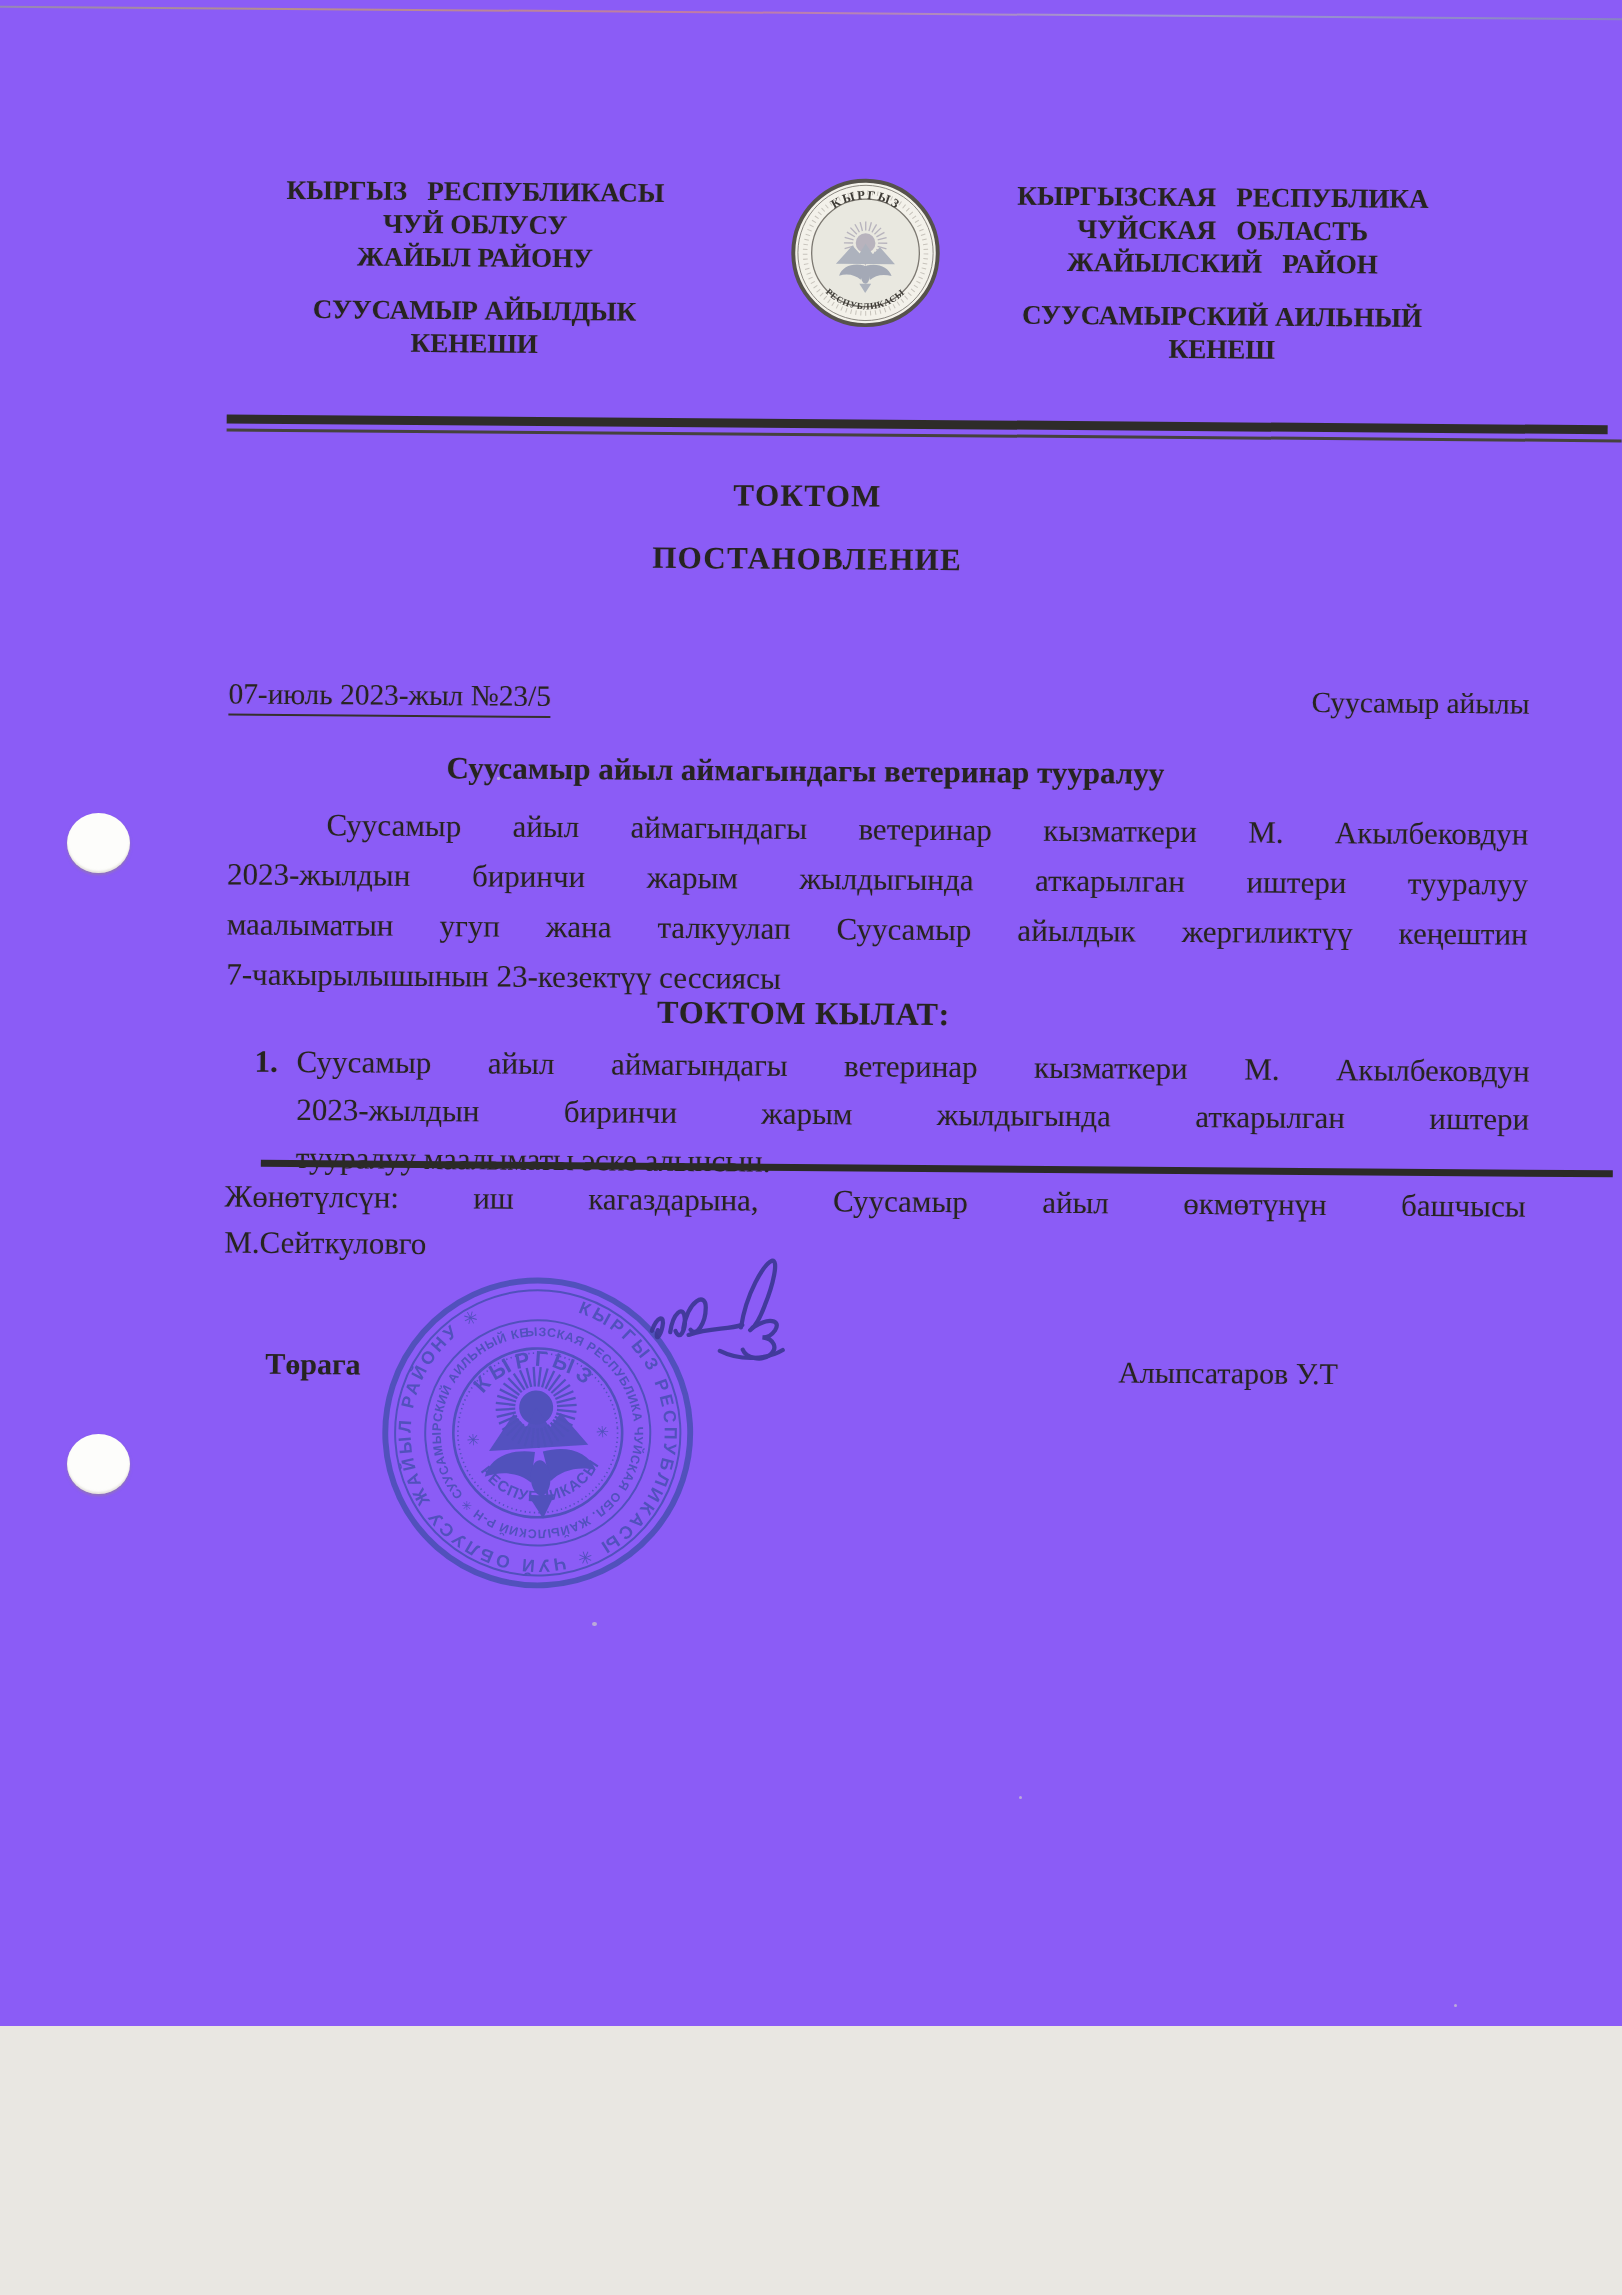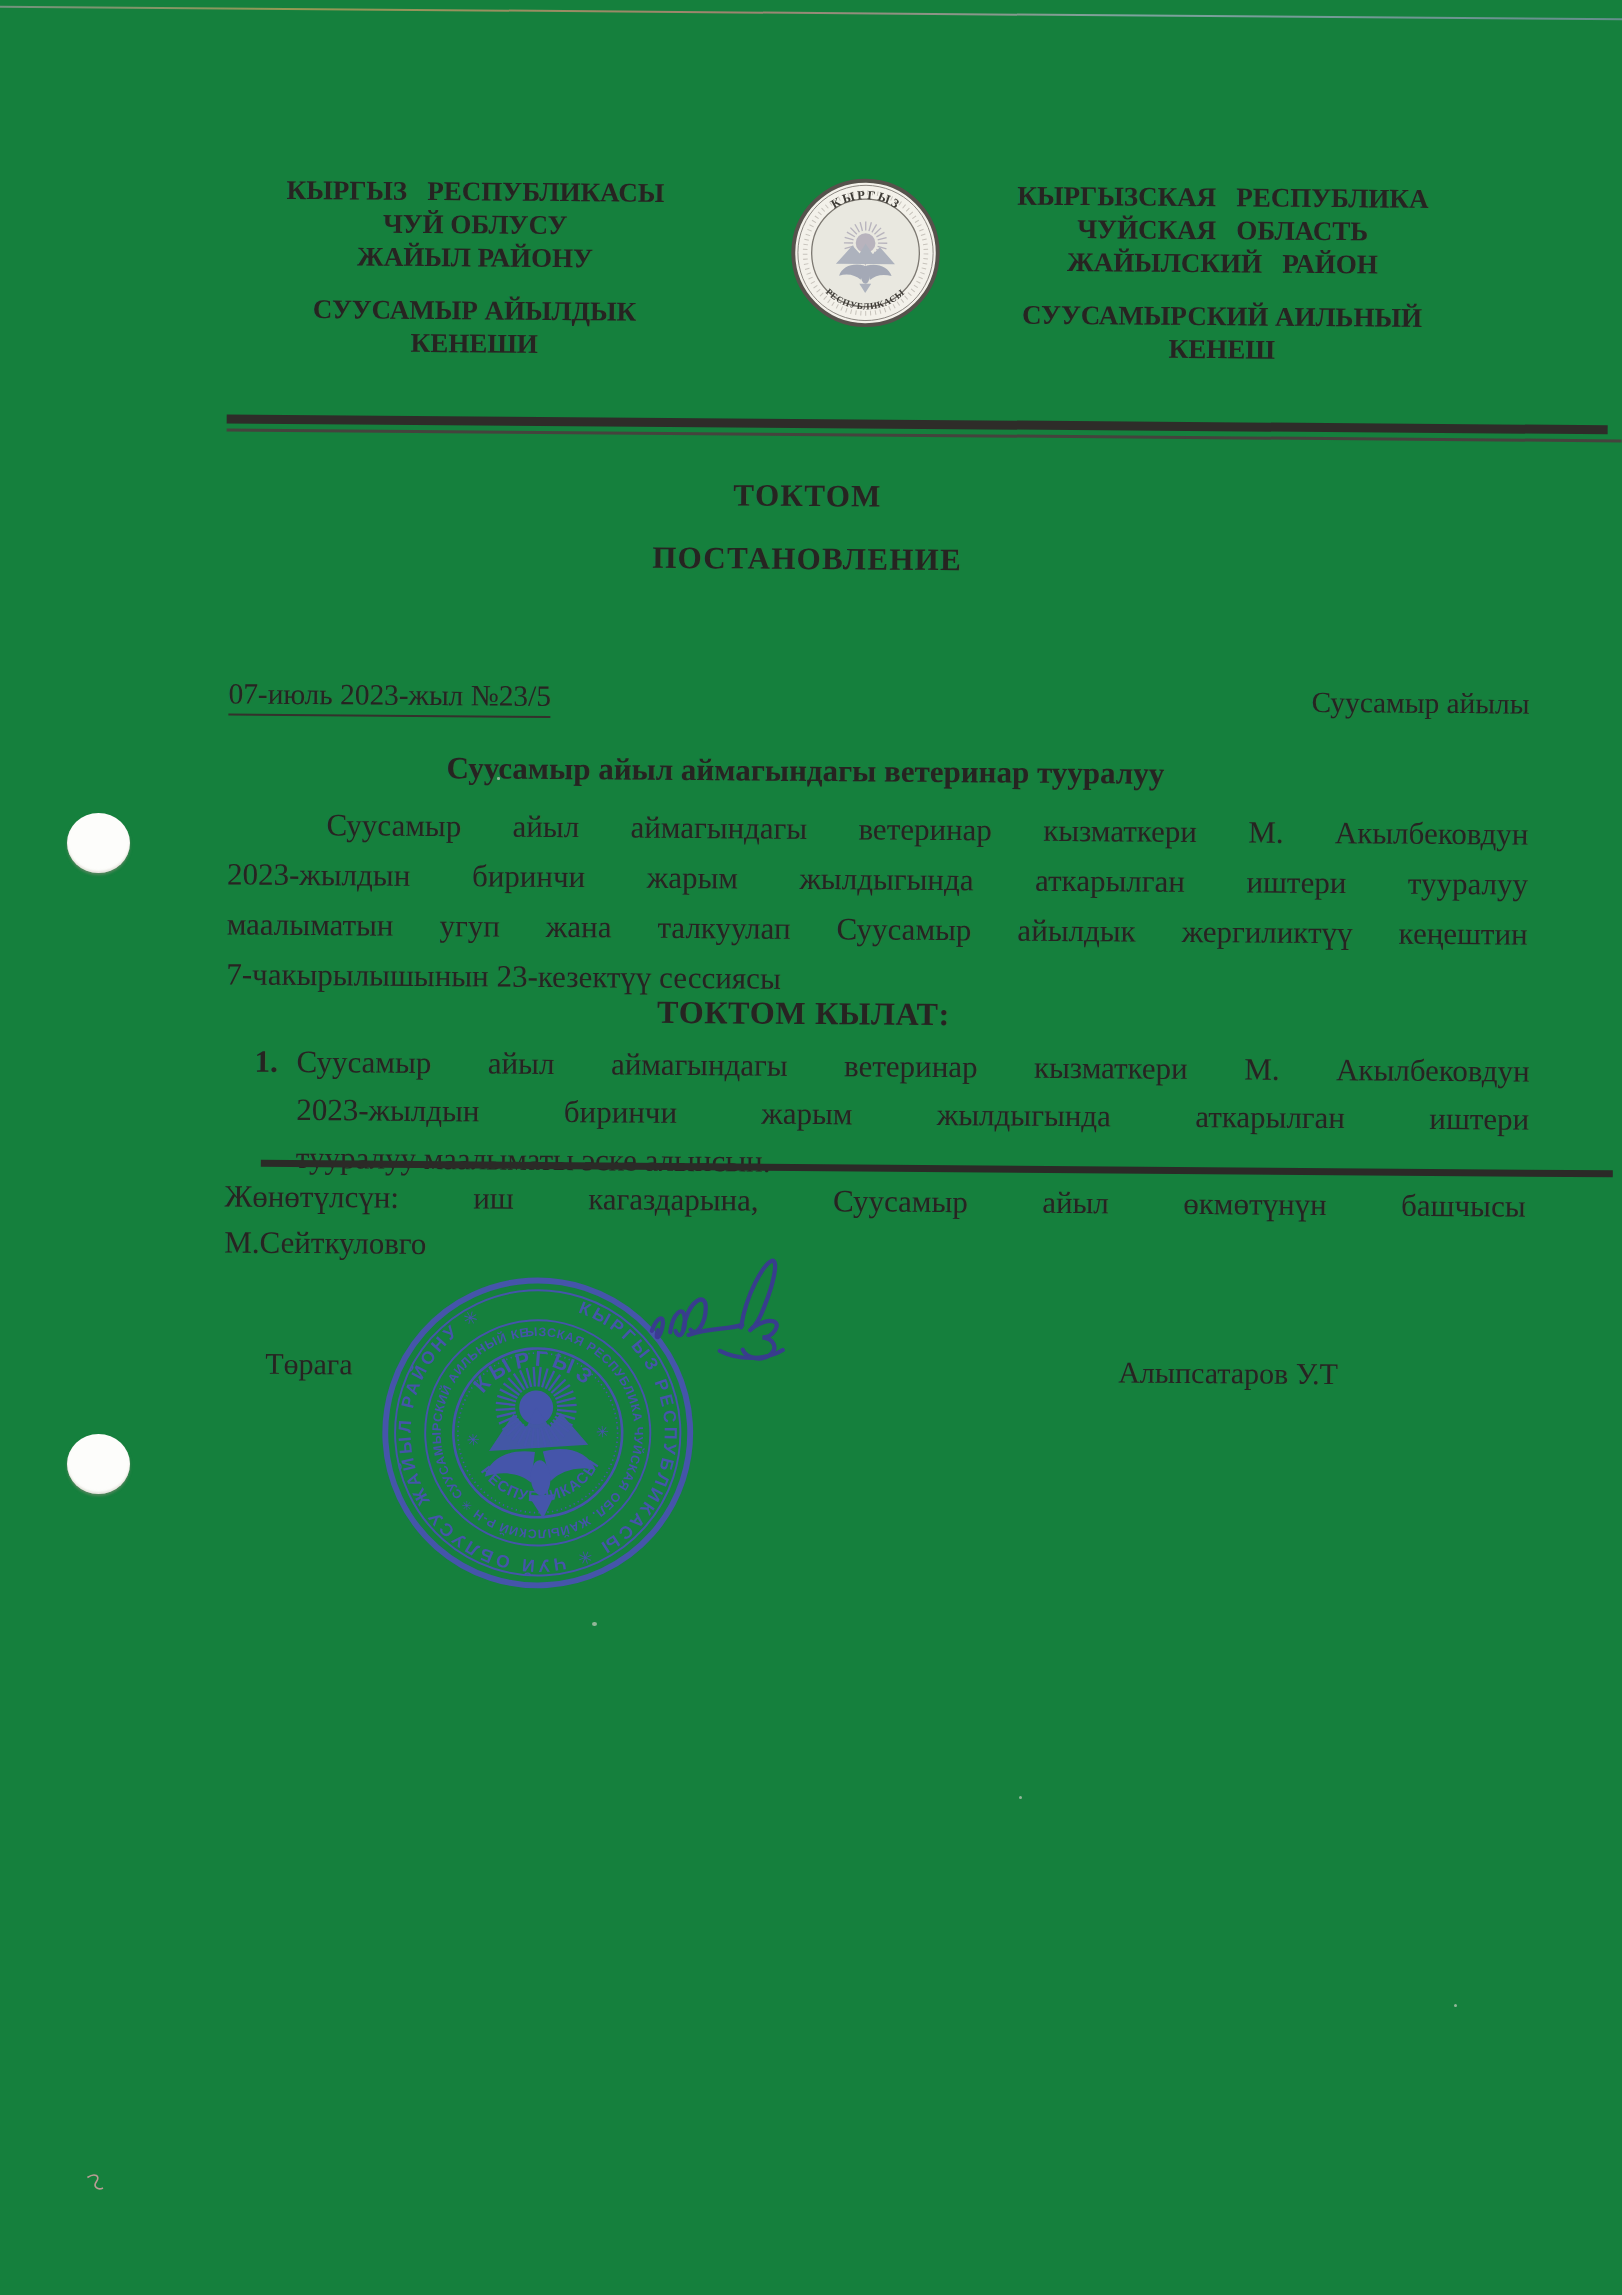--- a/index.html
+++ b/index.html
@@ -1,18 +1,18 @@
 <!DOCTYPE html>
 <html style="font-size:10.5px"><head>
 <meta charset="utf-8">
 <style>
   html,body { margin:0; padding:0; background:#e9e7e2; }
   .page {
-    position:relative; width:1623px; height:2295px;
-    background:#15803d; overflow:hidden;
+    position:relative; width:1623px; height:2026px;
+    background:#8b5cf6; overflow:hidden;
     font-family:"Liberation Serif","DejaVu Serif",serif;
     color:#262421;
   }
   .tilt { position:absolute; inset:0; transform:rotate(0.45deg); transform-origin:811px 0; }
   .scan-edge {
     position:absolute; top:12.4px; left:0; width:100%; height:2px;
     background:linear-gradient(90deg,#9a9a9a 0%,#caa45c 18%,#d98684 45%,#a9b2c6 70%,#8694ad 100%);
     opacity:.7;
   }
   .chroma { text-shadow:1px 0 0 rgba(170,60,25,.12), -1px 0 0 rgba(35,80,170,.12); }
@@ -47,21 +47,21 @@
   .res-heading { position:absolute; top:995px; left:0; width:1623px; text-align:center; font-weight:bold; font-size:32px; letter-spacing:0.7px; }
 
   .item { top:1042px; left:263px; width:1275px; line-height:48px; display:flex; }
   .item-no { font-weight:bold; width:42px; flex:0 0 42px; }
   .item-lines { flex:1; }
 
   .rule2 { position:absolute; top:1164px; left:270px; width:1352px; height:6.5px; background:#2b2a27; }
 
   .distribution { top:1178px; left:234px; width:1301px; line-height:46px; }
 
-  .sign-role { position:absolute; top:1351px; left:276px;  font-size:30px; }
+  .sign-role { position:absolute; top:1351px; left:276px;  font-size:30px;font-weight:bold; }
   .sign-name { position:absolute; top:1353px; left:1129px; font-size:30px; }
 
   .stamp-wrap { position:absolute; top:1276px; left:390px; width:318px; height:318px; transform:rotate(-4deg); }
   .sig-wrap   { position:absolute; top:1252px; left:653px; width:168px; height:131px; }
 
   .hole {
     position:absolute; left:67px; width:63px; height:60px; border-radius:50%;
     background:#fdfdfb;
     box-shadow:0 2px 2.6px rgba(150,140,128,.5), inset 0 -2px 2px rgba(190,182,170,.35);
   }

